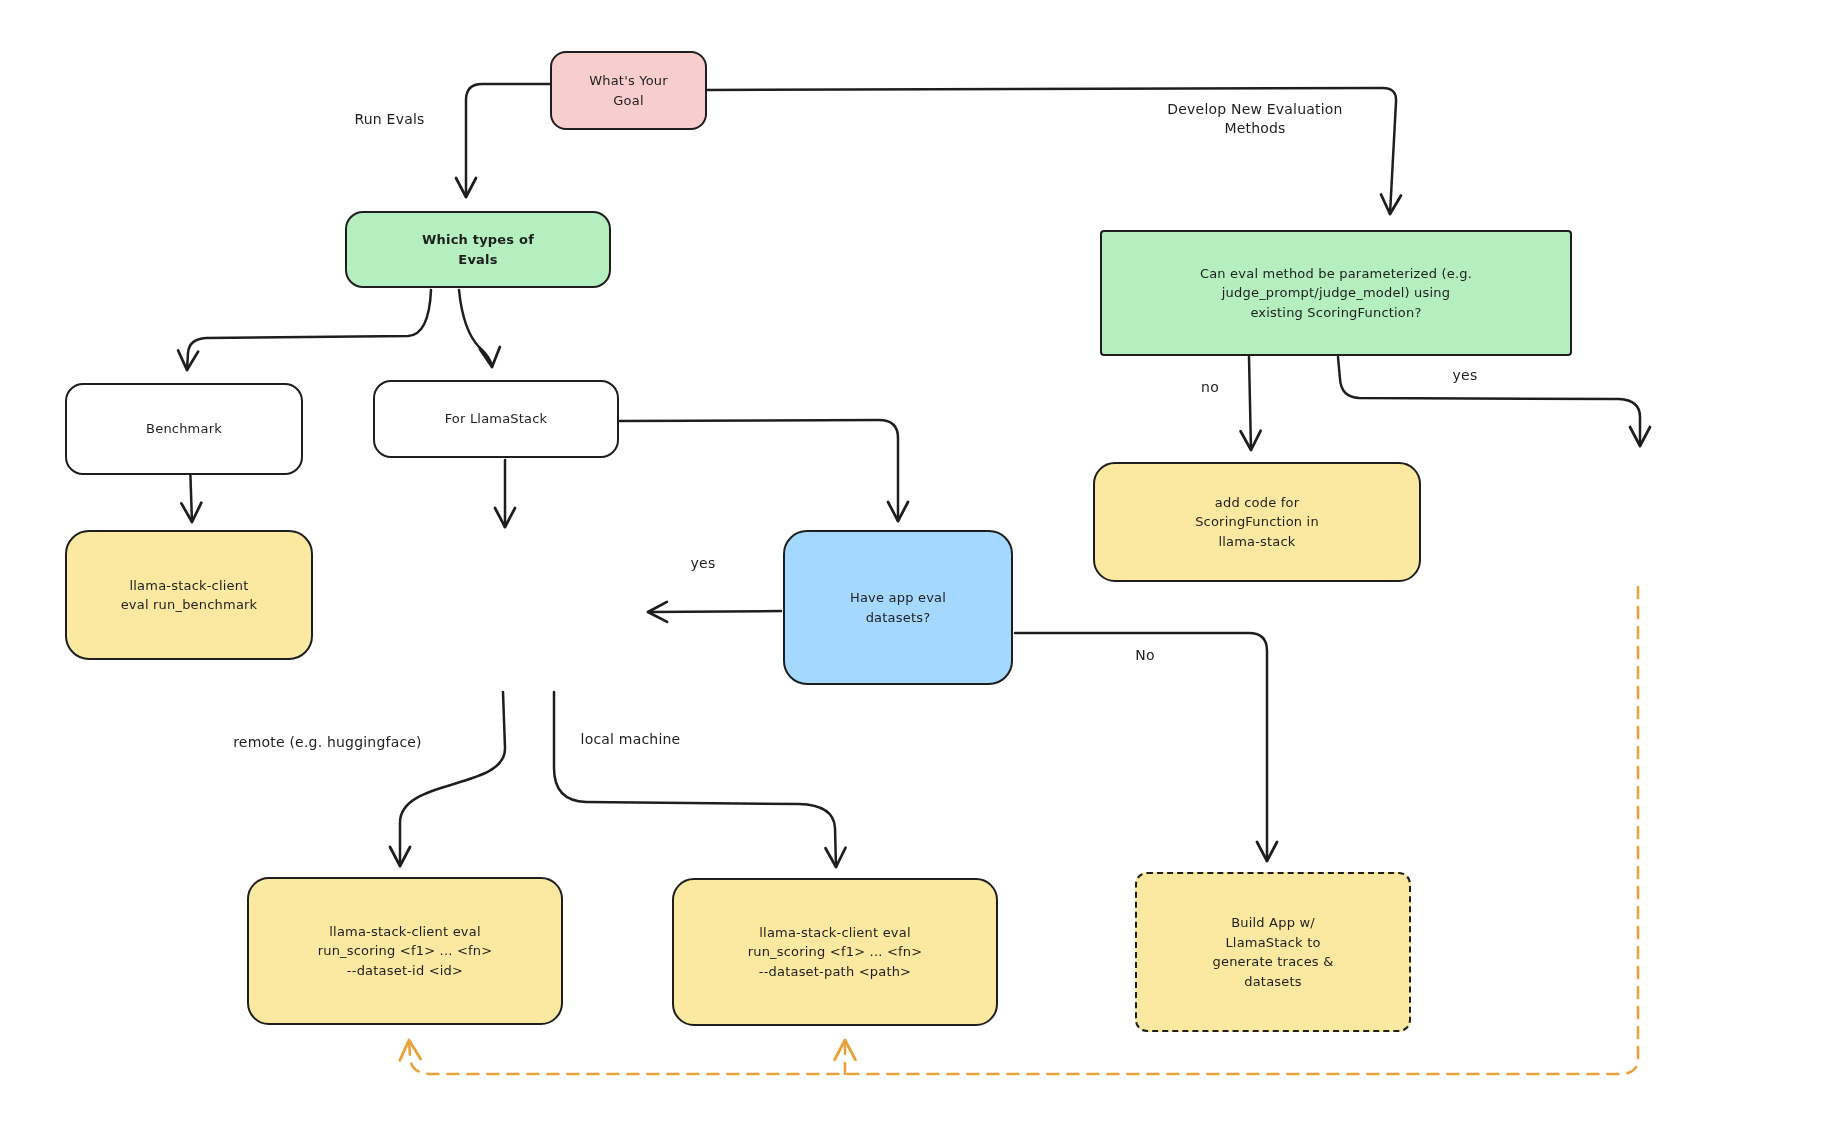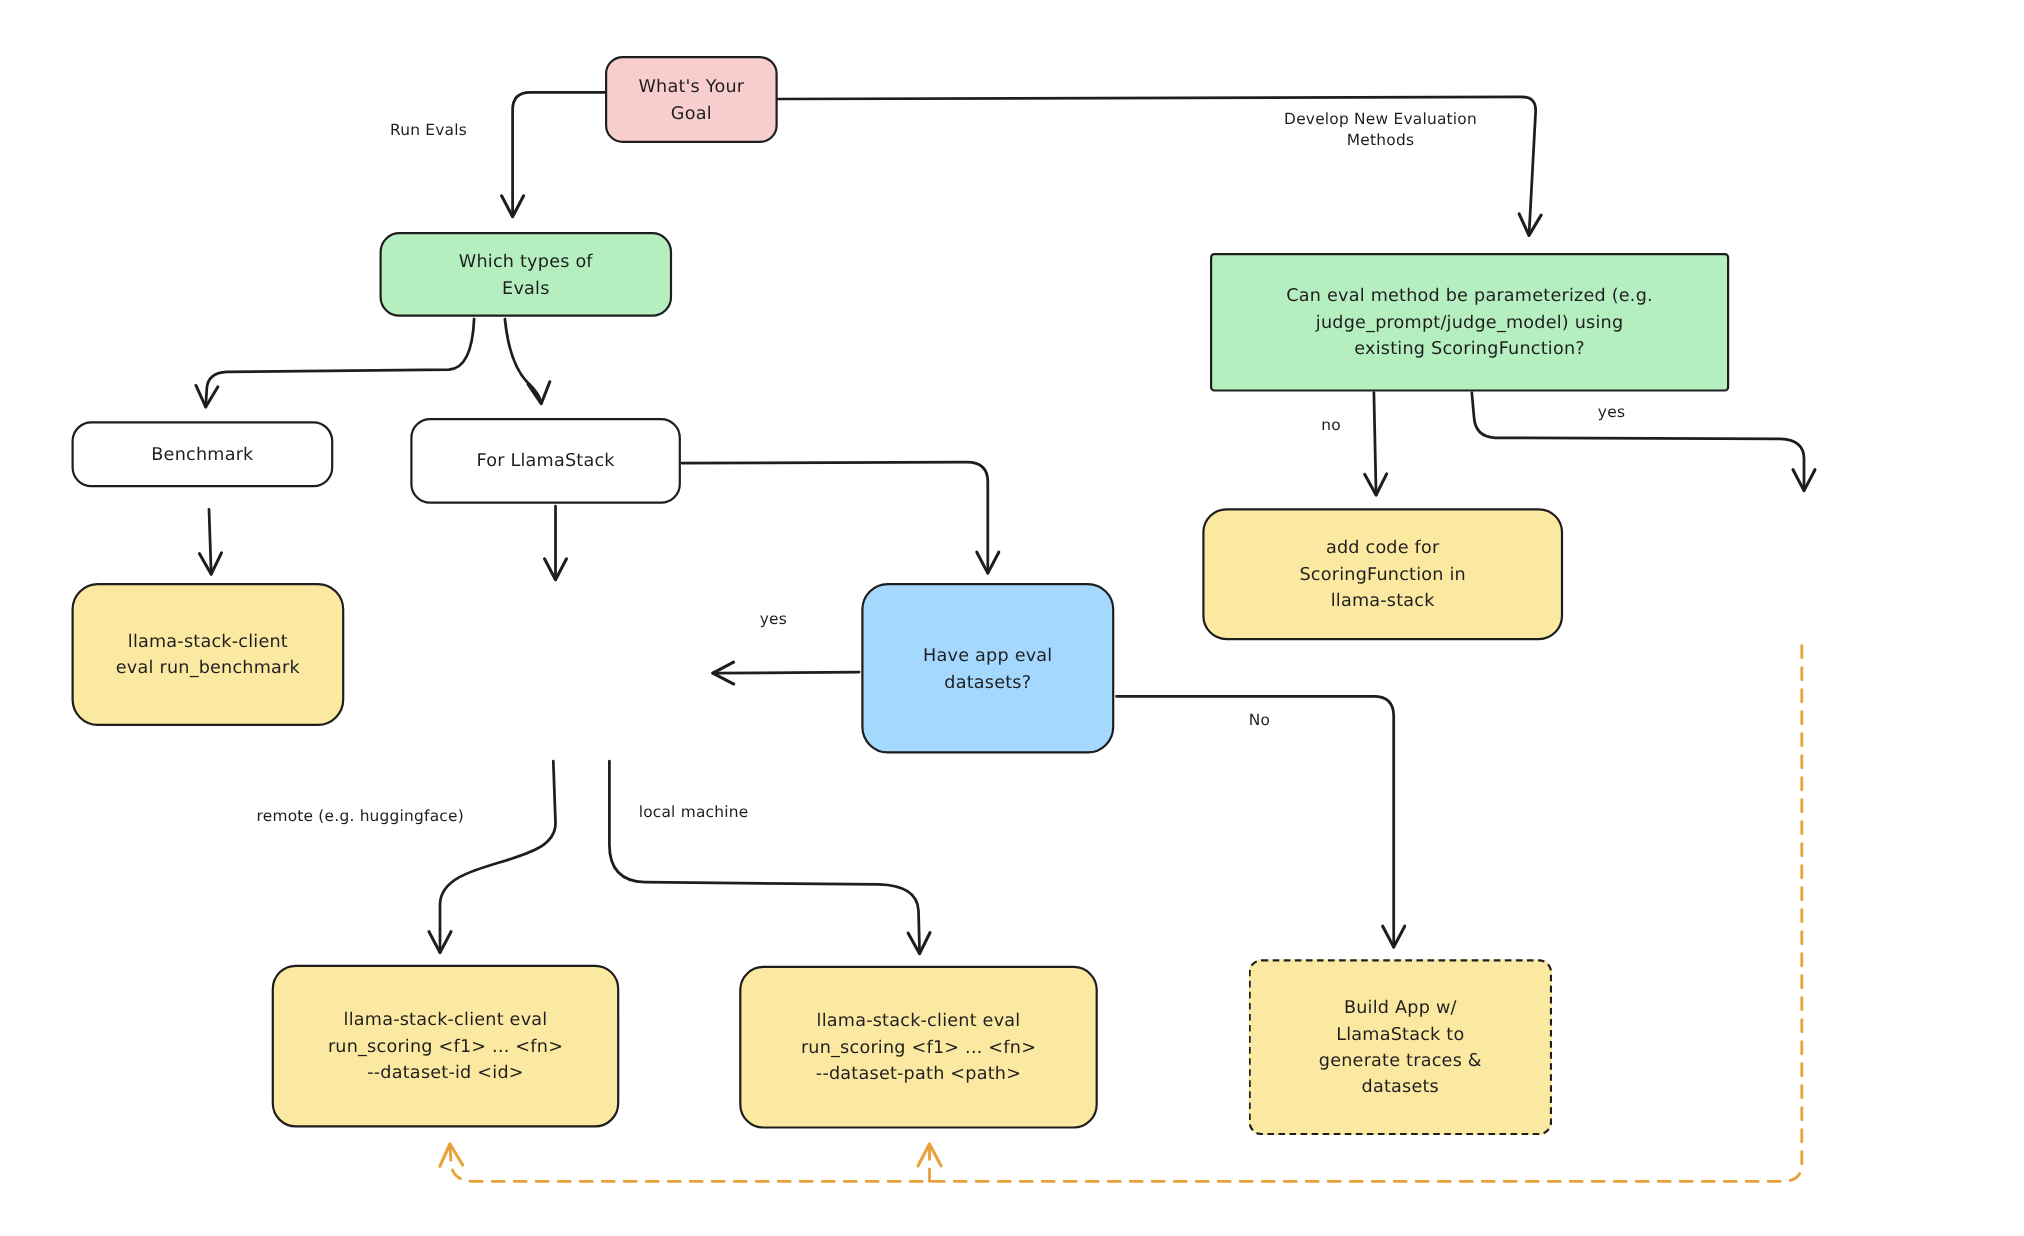--- a/index.html
+++ b/index.html
@@ -10,21 +10,21 @@
     font-family:"DejaVu Sans", "Liberation Sans", sans-serif;
     color:var(--stroke,#1e1e1e);
   }
   #edges{position:absolute;left:0;top:0;width:1840px;height:1124px;}
   .node{
     position:absolute;box-sizing:border-box;
     border:2.5px solid var(--stroke,#1e1e1e);
     border-radius:18px;
     display:flex;align-items:center;justify-content:center;
     text-align:center;white-space:pre-line;
-    font-size:16px;line-height:1.5;letter-spacing:.2px;
+    font-size:13px;line-height:1.5;letter-spacing:.2px;
     padding:4px 10px;
   }
   .fill-goal{background:var(--goal-fill,#ffc9c9);}
   .fill-question{background:var(--question-fill,#b2f2bb);}
   .fill-decision{background:var(--decision-fill,#a5d8ff);}
   .fill-action{background:var(--action-fill,#ffec99);}
   .fill-plain{background:var(--plain-fill,#ffffff);}
   .dashed{border-style:dashed;}
   .elabel{
     position:absolute;font-size:14px;line-height:1.35;letter-spacing:.2px;
@@ -62,24 +62,24 @@
     </g>
     <g fill="none" stroke="#e8a23c" stroke-width="2.6" stroke-linecap="round" stroke-linejoin="round" stroke-dasharray="11 9">
       <path d="M 1638 587 L 1638 1058 Q 1638 1074 1620 1074 L 432 1074 Q 410 1074 410 1056 L 409 1040" marker-end="url(#aho)"></path>
       <path d="M 845 1074 L 845 1040" marker-end="url(#aho)"></path>
     </g>
   </svg>
 
   <div class="node fill-goal" style="left:550px;top:51px;width:157px;height:79px;border-radius:16px;">What's Your
 Goal</div>
 
-  <div class="node fill-question" style="left:345px;top:211px;width:266px;height:77px;">Which types of
+  <div class="node fill-question" style="left:345px;top:211px;width:266px;height:77px;font-weight:bold;">Which types of
 Evals</div>
 
-  <div class="node fill-plain" style="left:65px;top:383px;width:238px;height:60px;">Benchmark</div>
+  <div class="node fill-plain" style="left:65px;top:383px;width:238px;height:92px;">Benchmark</div>
 
   <div class="node fill-plain" style="left:373px;top:380px;width:246px;height:78px;">For LlamaStack</div>
 
   <div class="node fill-action" style="left:65px;top:530px;width:248px;height:130px;border-radius:24px;">llama-stack-client
 eval run_benchmark</div>
 
 
   <div class="node fill-decision" style="left:783px;top:530px;width:230px;height:155px;border-radius:24px;">Have app eval
 datasets?</div>
 

